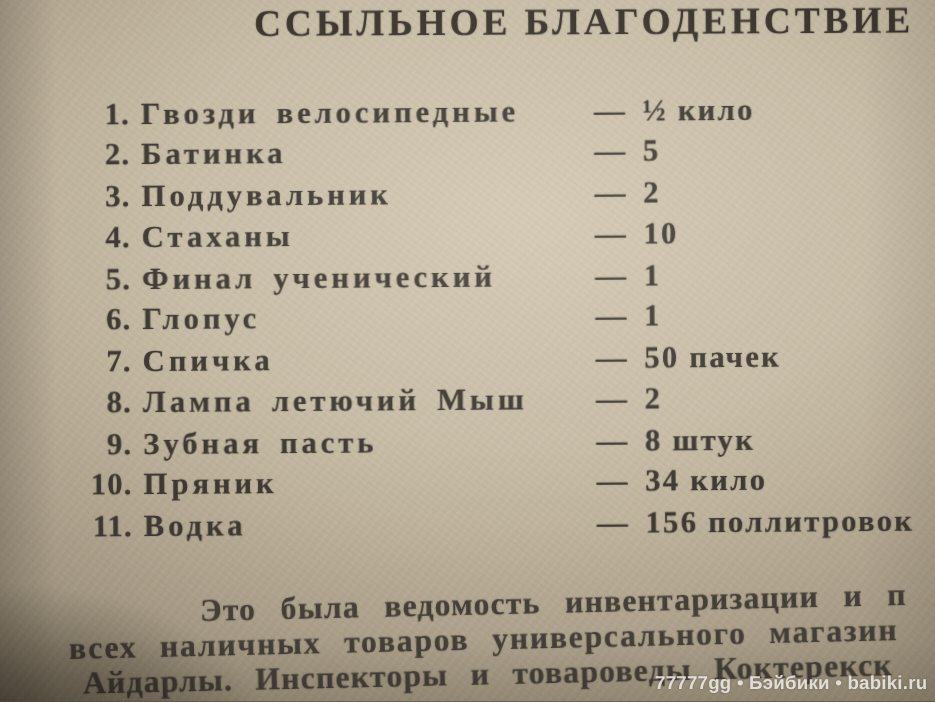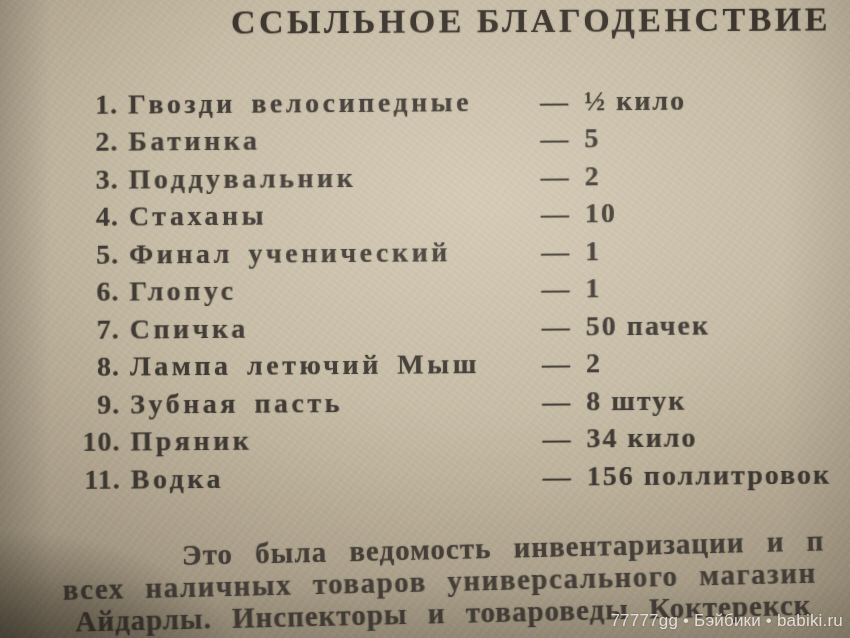--- a/index.html
+++ b/index.html
@@ -62,21 +62,21 @@
     filter:blur(0.7px);
     text-shadow:0 0 1.5px rgba(60,54,47,0.5);
   }
   .pline{white-space:nowrap;}
   .pline1{text-indent:130px;word-spacing:14px;letter-spacing:1px;}
   .pline2{text-indent:10px;word-spacing:12px;letter-spacing:1.5px;}
   .pline3{text-indent:22px;word-spacing:12px;letter-spacing:1px;}
   .watermark{
     position:absolute;right:7px;top:611px;
     font-family:"Liberation Sans", sans-serif;
-    font-size:17px;font-weight:normal;
+    font-size:17px;font-weight:bold;
     color:rgba(240,238,233,0.88);
     text-shadow:0 0 2px rgba(40,30,20,0.35);
     letter-spacing:0.2px;
     white-space:nowrap;
   }
 </style>
 </head>
 <body>
 
 <div class="photo">

